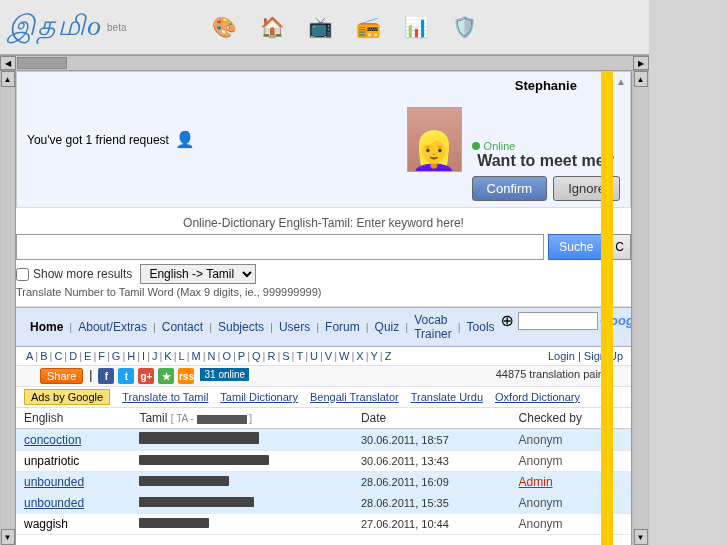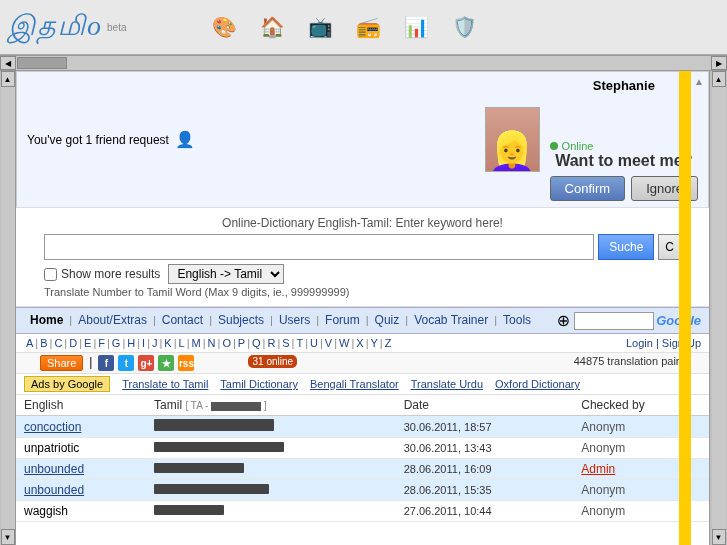--- a/index.html
+++ b/index.html
@@ -1,18 +1,18 @@
 <!DOCTYPE html>
 <html><head>
   <meta charset="utf-8">
   <style>
     * { margin: 0; padding: 0; box-sizing: border-box; }
     body { font-family: Arial, sans-serif; font-size: 12px; background: #d4d4d4; width: 727px; height: 545px; overflow: hidden; }
 
-    #main-container { width: 727px; height: 545px; background: #d4d4d4; position: relative; overflow: hidden; }
+    #main-container { width: 649px; height: 545px; background: #d4d4d4; position: relative; overflow: hidden; }
 
     
     #top-bar { background: #e8e8e8; border-bottom: 1px solid #aaa; height: 55px; display: flex; align-items: center; padding: 4px 8px; position: relative; }
     #logo-area { display: flex; align-items: center; gap: 4px; }
     #logo-text { font-size: 28px; color: #3a7fc1; font-style: italic; font-family: Georgia, serif; letter-spacing: 2px; }
     #beta-badge { font-size: 10px; color: #888; vertical-align: super; }
     #top-icons { display: flex; gap: 12px; margin-left: 80px; align-items: center; }
     .top-icon { width: 36px; height: 36px; display: flex; align-items: center; justify-content: center; font-size: 20px; }
 
     
@@ -48,21 +48,21 @@
     #ad-status { color: #44aa44; font-size: 11px; display: flex; align-items: center; gap: 4px; margin-top: 47px; }
     #ad-status-dot { width: 8px; height: 8px; background: #44aa44; border-radius: 50%; }
     #ad-question { font-size: 16px; font-weight: bold; color: #333; margin-bottom: 6px; }
     #ad-buttons { display: flex; gap: 6px; }
     .ad-btn { padding: 4px 14px; font-size: 13px; border: 1px solid #666; border-radius: 3px; cursor: pointer; }
     #confirm-btn { background: linear-gradient(180deg, #7a9fd4 0%, #5577bb 100%); color: white; }
     #ignore-btn { background: linear-gradient(180deg, #e0e0e0 0%, #c8c8c8 100%); color: #333; }
     #ad-corner { position: absolute; top: 4px; right: 4px; font-size: 10px; color: #888; }
 
     
-    #dict-section { padding: 8px 28px; border-bottom: 1px solid #e0e0e0; }
+    #dict-section { padding: 8px 0; border-bottom: 1px solid #e0e0e0; }
     #dict-label { text-align: center; font-size: 12px; color: #555; margin-bottom: 4px; }
     #search-row { display: flex; align-items: center; gap: 4px; margin-bottom: 4px; }
     #search-input { flex: 1; height: 26px; border: 1px solid #999; padding: 2px 4px; font-size: 13px; }
     #search-btn { padding: 3px 10px; background: linear-gradient(180deg, #7aadff 0%, #4488ee 100%); color: white; border: 1px solid #3366cc; font-size: 12px; cursor: pointer; height: 26px; }
     #clear-btn { padding: 3px 6px; background: linear-gradient(180deg, #f0f0f0 0%, #d8d8d8 100%); border: 1px solid #888; font-size: 12px; cursor: pointer; height: 26px; }
     #options-row { display: flex; align-items: center; gap: 8px; margin-bottom: 2px; }
     #show-more-label { font-size: 12px; color: #333; display: flex; align-items: center; gap: 4px; }
     #lang-select { padding: 1px 4px; border: 1px solid #888; font-size: 12px; }
     #translate-note { font-size: 11px; color: #555; }
 
@@ -85,21 +85,21 @@
     #login-area { font-size: 11px; color: #224488; }
 
     
     #share-bar { padding: 2px 24px; border-bottom: 1px solid #e0e0e0; display: flex; align-items: flex-start; gap: 6px; background: #f8f8f8; }
     #share-btn { background: linear-gradient(180deg, #ff8822 0%, #ee6600 100%); color: white; padding: 1px 6px; border: 1px solid #cc5500; font-size: 11px; cursor: pointer; border-radius: 2px; }
     #social-icons { display: flex; gap: 4px; align-items: center; }
     .social-icon { width: 16px; height: 16px; border-radius: 2px; display: flex; align-items: center; justify-content: center; font-size: 10px; color: white; cursor: pointer; font-weight: bold; }
     .fb-icon { background: #3b5998; }
     .tw-icon { background: #1da1f2; }
     .gg-icon { background: #4caf50; }
-    #online-count { background: #c2410c; color: white; font-size: 10px; padding: 1px 4px; border-radius: 5px; margin-left: 48px; }
+    #online-count { background: #0369a1; color: white; font-size: 10px; padding: 1px 4px; border-radius: 0; }
     #translation-count { margin-left: auto; font-size: 11px; color: #333; }
 
     
     #ad-links-bar { padding: 2px 8px; border-bottom: 1px solid #e0e0e0; display: flex; align-items: center; gap: 12px; background: #fff; }
     #ads-label { background: #f8e07a; border: 1px solid #d0b020; padding: 1px 6px; font-size: 11px; cursor: pointer; }
     .ad-link { color: #224488; font-size: 11px; cursor: pointer; text-decoration: underline; }
 
     
     #dict-table { width: 100%; border-collapse: collapse; font-size: 12px; padding-left: 21px; }
     #dict-table thead tr { background: white; }

